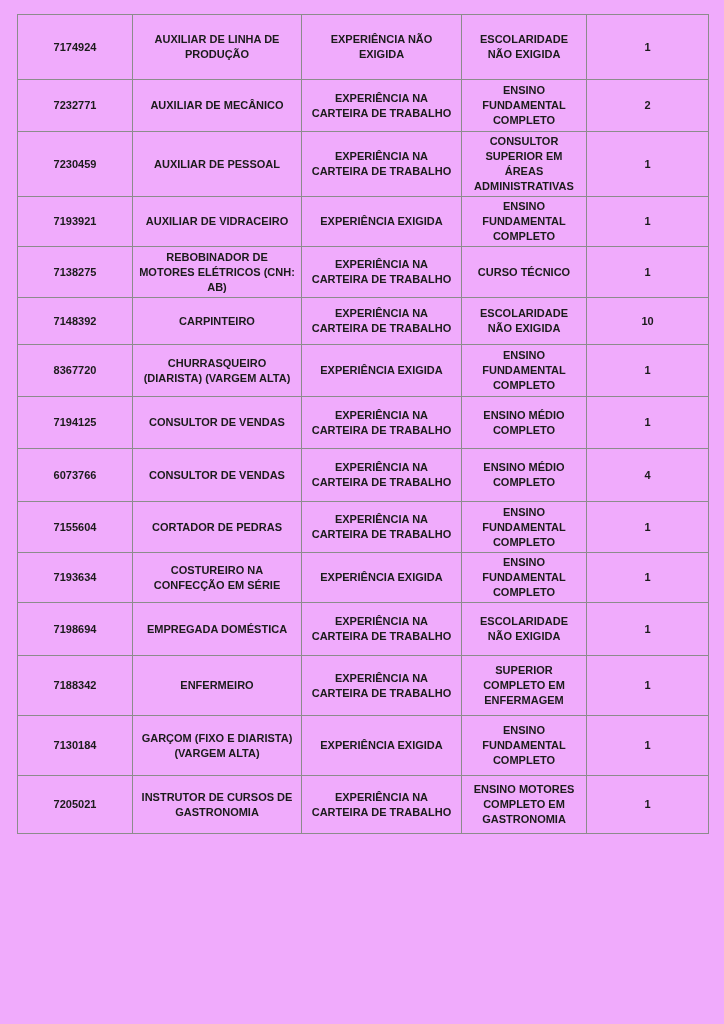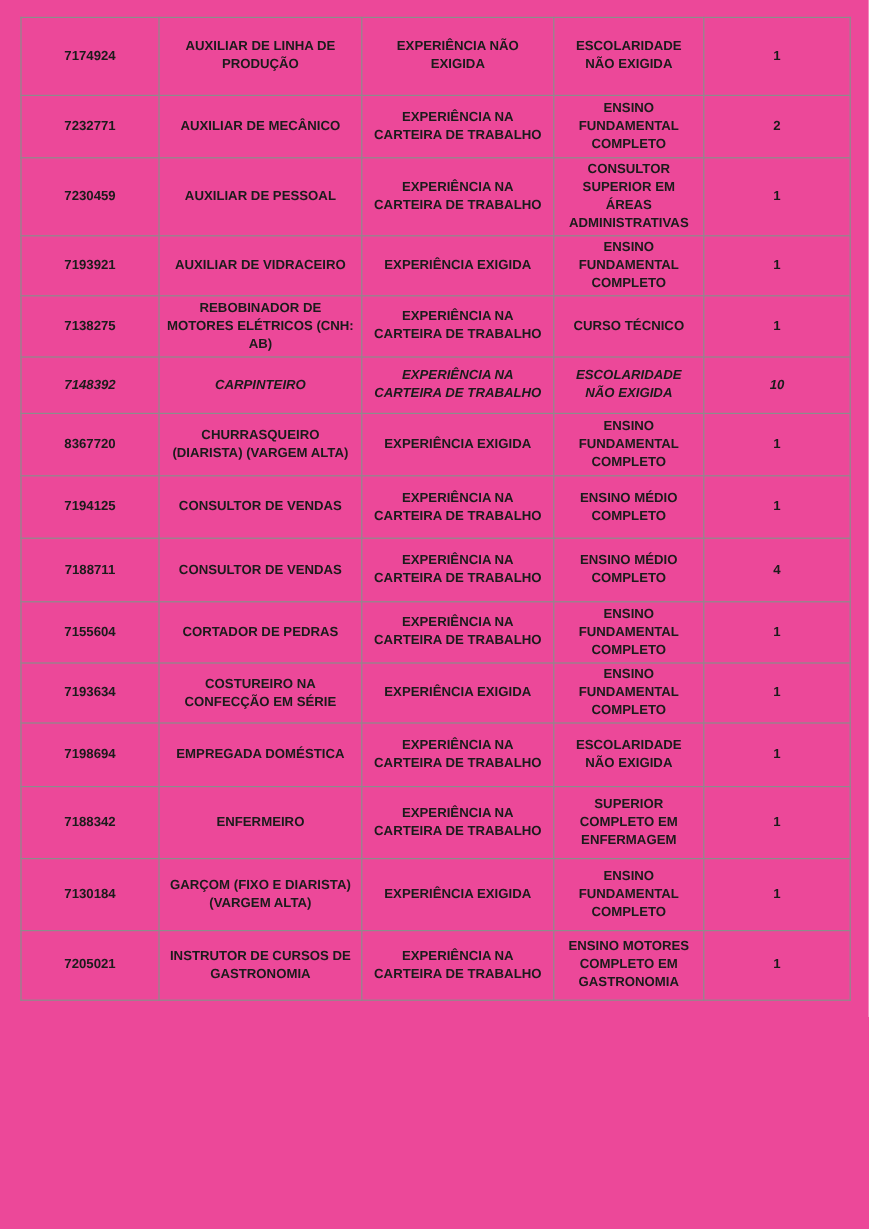--- a/index.html
+++ b/index.html
@@ -7,21 +7,21 @@
     padding: 0;
     background: #ffffff;
     width: 724px;
     height: 1024px;
     font-family: "Liberation Sans", sans-serif;
   }
   .page {
     position: relative;
     width: 724px;
     height: 1024px;
-    background: #ec4899;
+    background: #f0abfc;
     overflow: hidden;
   }
   table.vacancies {
     position: absolute;
     left: 17px;
     top: 14px;
     width: 691px;
     border-collapse: collapse;
     table-layout: fixed;
   }
@@ -42,21 +42,21 @@
   col.c-exp       { width: 160px; }
   col.c-edu       { width: 125px; }
   col.c-qty       { width: 122px; }
 
   
   tbody tr:nth-child(1)  { height: 65px; }
   tbody tr:nth-child(2)  { height: 52px; }
   tbody tr:nth-child(3)  { height: 52px; }
   tbody tr:nth-child(4)  { height: 49px; }
   tbody tr:nth-child(5)  { height: 51px; }
-  tbody tr:nth-child(6)  { height: 47px; font-style: italic; }
+  tbody tr:nth-child(6)  { height: 47px; }
   tbody tr:nth-child(7)  { height: 52px; }
   tbody tr:nth-child(8)  { height: 52px; }
   tbody tr:nth-child(9)  { height: 53px; }
   tbody tr:nth-child(10) { height: 51px; }
   tbody tr:nth-child(11) { height: 34px; }
   tbody tr:nth-child(12) { height: 53px; }
   tbody tr:nth-child(13) { height: 60px; }
   tbody tr:nth-child(14) { height: 60px; }
   tbody tr:nth-child(15) { height: 58px; }
   tbody tr:nth-child(16) { height: 60px; }
@@ -125,21 +125,21 @@
     <td>1</td>
   </tr>
         <tr>
     <td>7194125</td>
     <td>CONSULTOR DE VENDAS</td>
     <td>EXPERIÊNCIA NA CARTEIRA DE TRABALHO</td>
     <td>ENSINO MÉDIO COMPLETO</td>
     <td>1</td>
   </tr>
         <tr>
-    <td>7188711</td>
+    <td>6073766</td>
     <td>CONSULTOR DE VENDAS</td>
     <td>EXPERIÊNCIA NA CARTEIRA DE TRABALHO</td>
     <td>ENSINO MÉDIO COMPLETO</td>
     <td>4</td>
   </tr>
         <tr>
     <td>7155604</td>
     <td>CORTADOR DE PEDRAS</td>
     <td>EXPERIÊNCIA NA CARTEIRA DE TRABALHO</td>
     <td>ENSINO FUNDAMENTAL COMPLETO</td>

